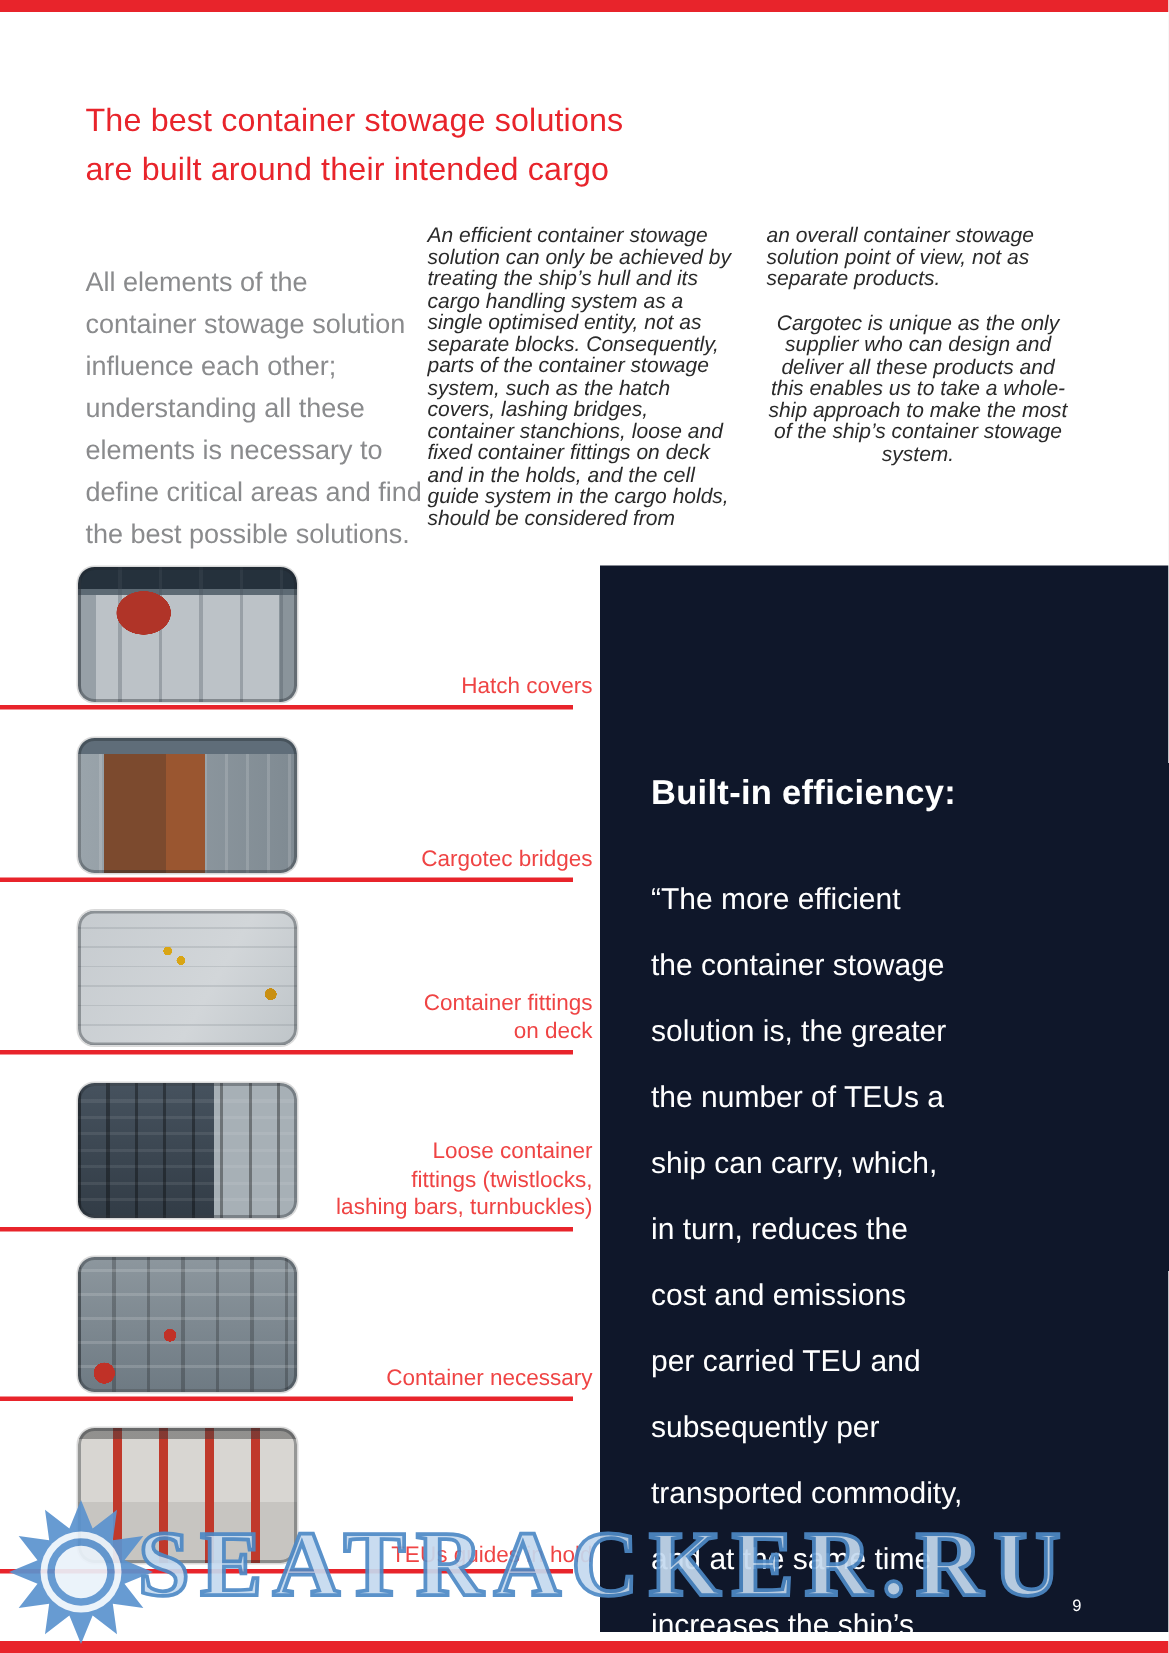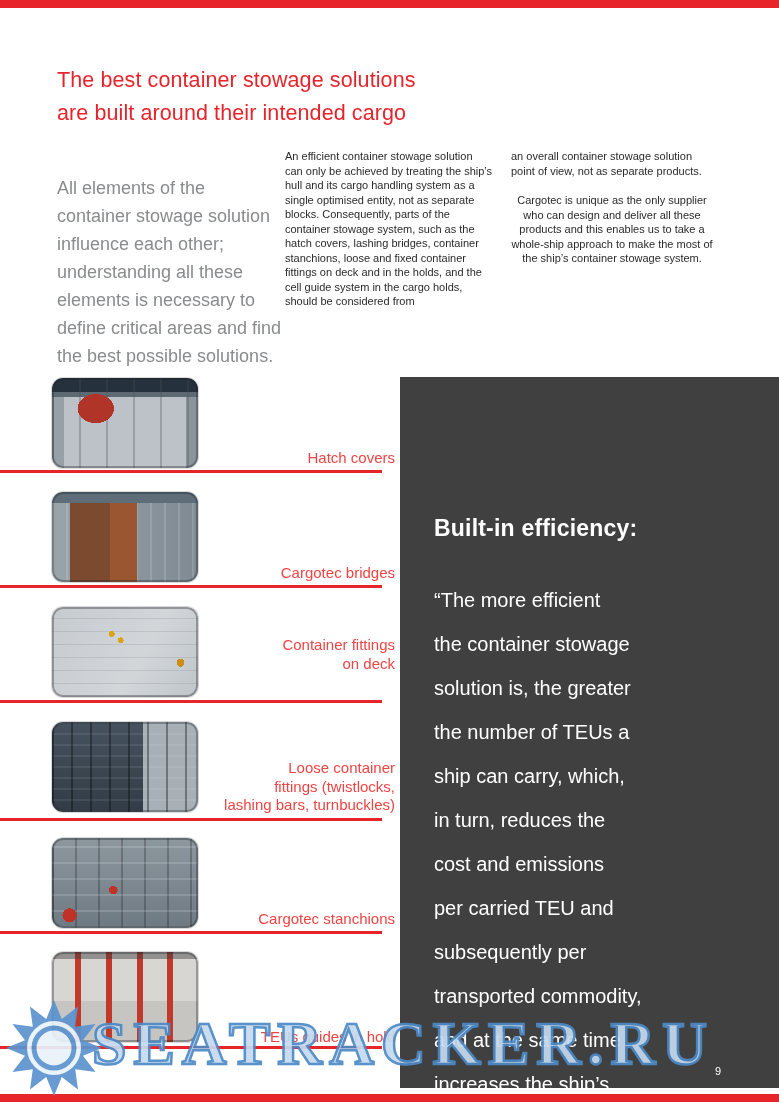--- a/index.html
+++ b/index.html
@@ -25,22 +25,23 @@
   }
 
   #intro {
     position: absolute; left: 57px; top: 146px; width: 230px;
     font-size: 18px; line-height: 28px;
     color: #8a8b8d; white-space: pre-line; margin-top: 28px;
   }
 
   .bodycol {
     position: absolute; top: 149px;
-    font-size: 11px; line-height: 14.5px;
+    font-size: 14px; line-height: 14.5px;
     color: #2a2a2a;
+    font-style: italic;
   }
   #body-col-1 { left: 285px; width: 208px; }
   #body-col-2 { left: 511px; width: 202px; }
   #body-col-2 p { margin: 0; }
   #body-col-2 p + p { margin-top: 15px; text-align: center; }
 
   
   .photo {
     position: absolute; left: 52px; width: 146px; height: 90px;
     border-radius: 11px; overflow: hidden;
@@ -92,26 +93,26 @@
 
   .rule { position: absolute; left: 0; width: 382px; height: 3px; background: #e8242b; }
   #rule-1 { top: 470px; } #rule-2 { top: 585px; } #rule-3 { top: 700px; }
   #rule-4 { top: 818px; } #rule-5 { top: 931px; } #rule-6 { top: 1046px; }
 
   .fig-label {
     position: absolute; right: 404px; width: 240px;
     text-align: right; font-size: 15px; line-height: 18.5px;
     color: #ef4444; white-space: pre-line;
   }
-  #fig-label-1 { top: 449px; } #fig-label-2 { top: 564px; } #fig-label-3 { top: 636px; }
+  #fig-label-1 { top: 449px; } #fig-label-2 { top: 564px; } #fig-label-3 { top: 660px; }
   #fig-label-4 { top: 759px; } #fig-label-5 { top: 910px; } #fig-label-6 { top: 1028px; }
 
   #efficiency-panel {
     position: absolute; left: 400px; top: 377px; width: 379px; height: 711px;
-    background: #404040; color: #ffffff;
+    background: #0f172a; color: #ffffff;
   }
   #panel-heading {
     position: absolute; left: 34px; top: 138px;
     font-size: 23px; font-weight: 700; letter-spacing: 0.2px;
   }
   #panel-quote {
     position: absolute; left: 34px; top: 201px; width: 330px;
     font-size: 20px; line-height: 44px; white-space: pre-line;
     font-weight: 400;
   }
@@ -172,21 +173,21 @@
 on deck</div>
 
   <div id="photo-4" class="photo"></div>
   <div id="rule-4" class="rule"></div>
   <div id="fig-label-4" class="fig-label">Loose container
 fittings (twistlocks,
 lashing bars, turnbuckles)</div>
 
   <div id="photo-5" class="photo"></div>
   <div id="rule-5" class="rule"></div>
-  <div id="fig-label-5" class="fig-label">Cargotec stanchions</div>
+  <div id="fig-label-5" class="fig-label">Container necessary</div>
 
   <div id="photo-6" class="photo"></div>
   <div id="rule-6" class="rule"></div>
   <div id="fig-label-6" class="fig-label">TEUs guides in hold</div>
 
   <div id="efficiency-panel">
     <div id="panel-heading">Built-in efficiency:</div>
     <div id="panel-quote">“The more efficient
 the container stowage
 solution is, the greater

